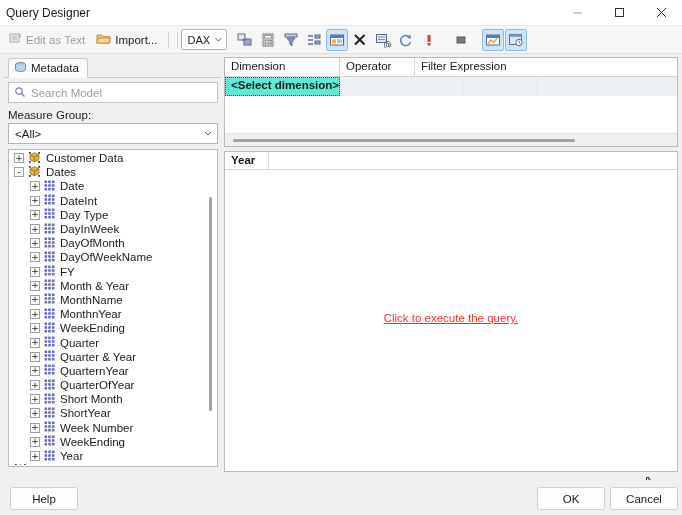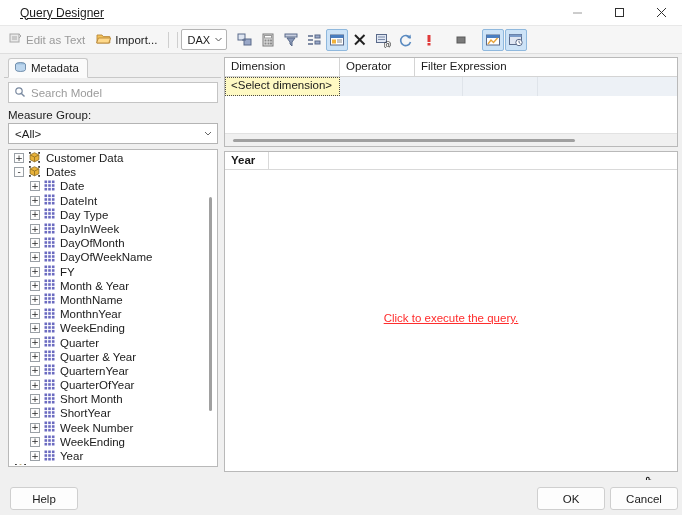--- a/index.html
+++ b/index.html
@@ -14,21 +14,21 @@
     position: relative;
   }
 
   
   .titlebar {
     height: 26px; background: #ffffff;
     display: flex; align-items: center;
     border-bottom: 1px solid #e8e8e8;
     position: relative;
   }
-  .title-text { padding-left: 20px; font-size: 12px; color: #1b1b1b; text-decoration: underline; }
+  .title-text { padding-left: 6px; font-size: 12px; color: #1b1b1b; }
   .wincontrols { margin-left: auto; display: flex; height: 26px; }
   .wc {
     width: 42px; height: 26px;
     display: flex; align-items: center; justify-content: center;
     color: #303030;
   }
   .wc svg { display: block; }
 
   
   .toolbar {
@@ -172,22 +172,23 @@
   .c-filt { flex: 1 1 auto; border-right: none !important; }
   .fg-row {
     display: flex; height: 19px; flex: 0 0 auto;
     background: #edf1f6;
   }
   .fg-row .cell {
     border-right: 1px solid #dfe4ea; padding: 2px 0 0 6px;
     font-size: 11.5px; white-space: nowrap; overflow: hidden;
   }
   .fg-row .cell.sel {
-    border: 1px dotted #4a4a4a; background: #fef9c3;
+    border: 1px dotted #4a4a4a; background: #5eead4;
     padding: 1px 0 12px 5px;
+    font-weight: bold;
   }
   .fg-blank { flex: 1 1 auto; background: #fff; }
   .fg-hscroll {
     height: 13px; flex: 0 0 auto; background: #f0f0f0;
     position: relative; border-top: 1px solid #e2e2e2;
   }
   .fg-hthumb {
     position: absolute; left: 8px; top: 5px;
     width: 342px; height: 3px; background: #a0a0a0; border-radius: 2px;
   }

